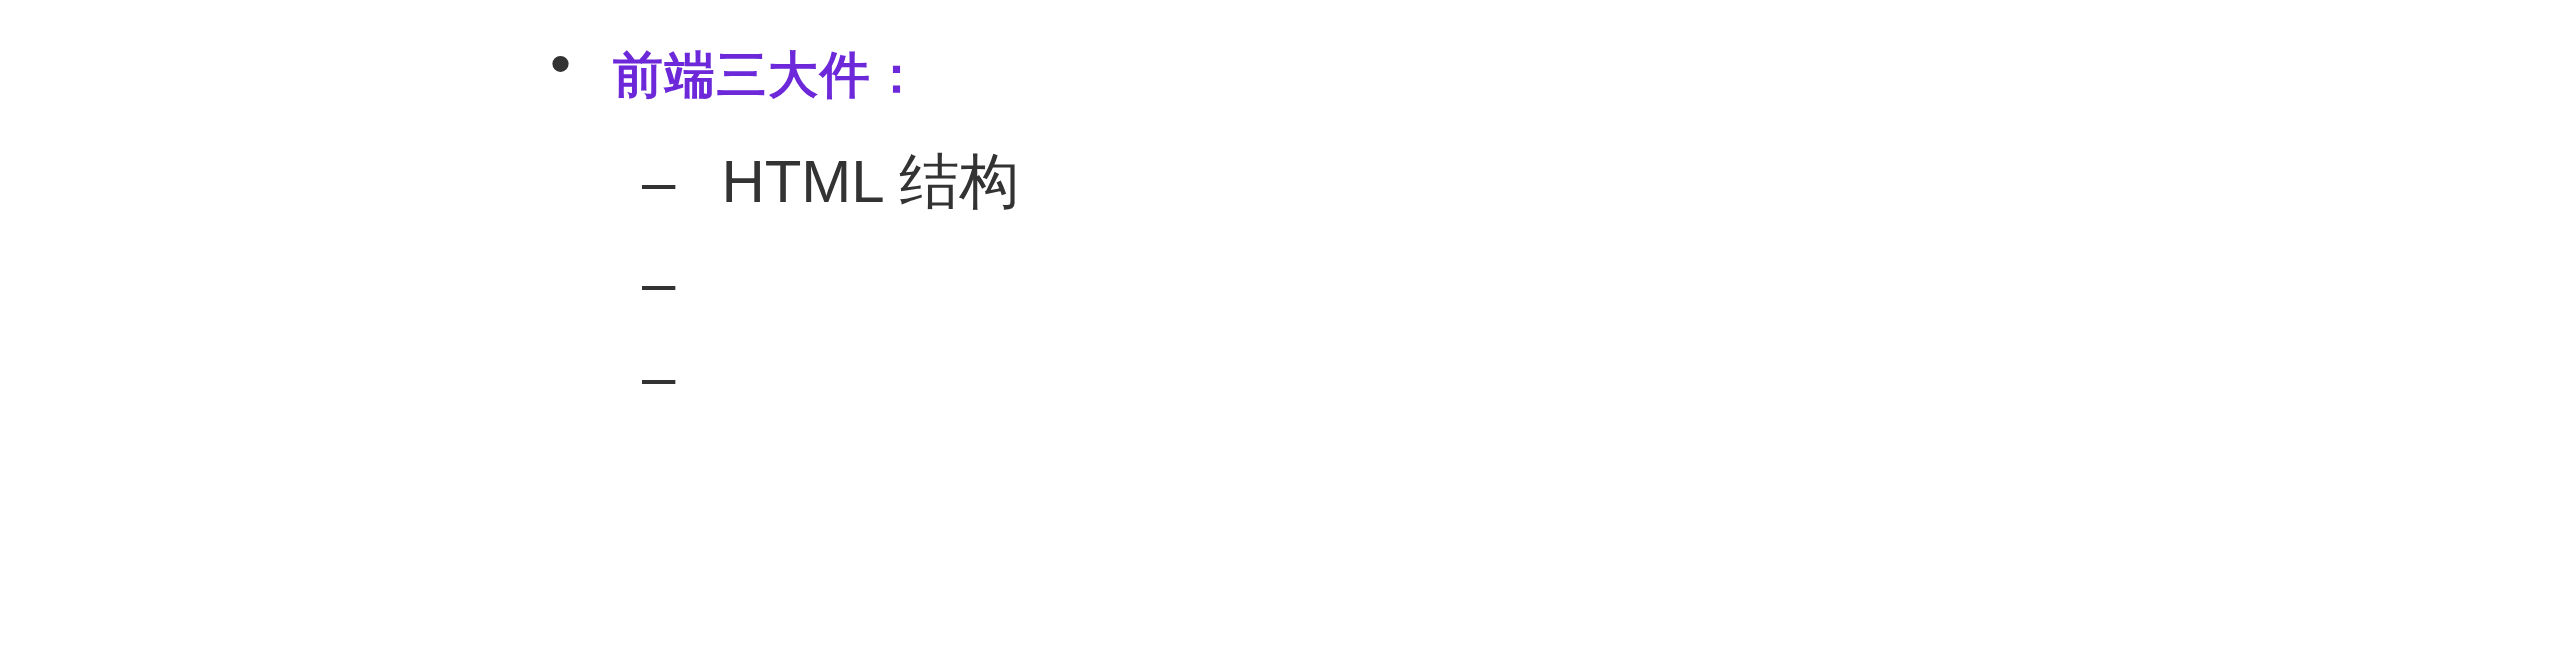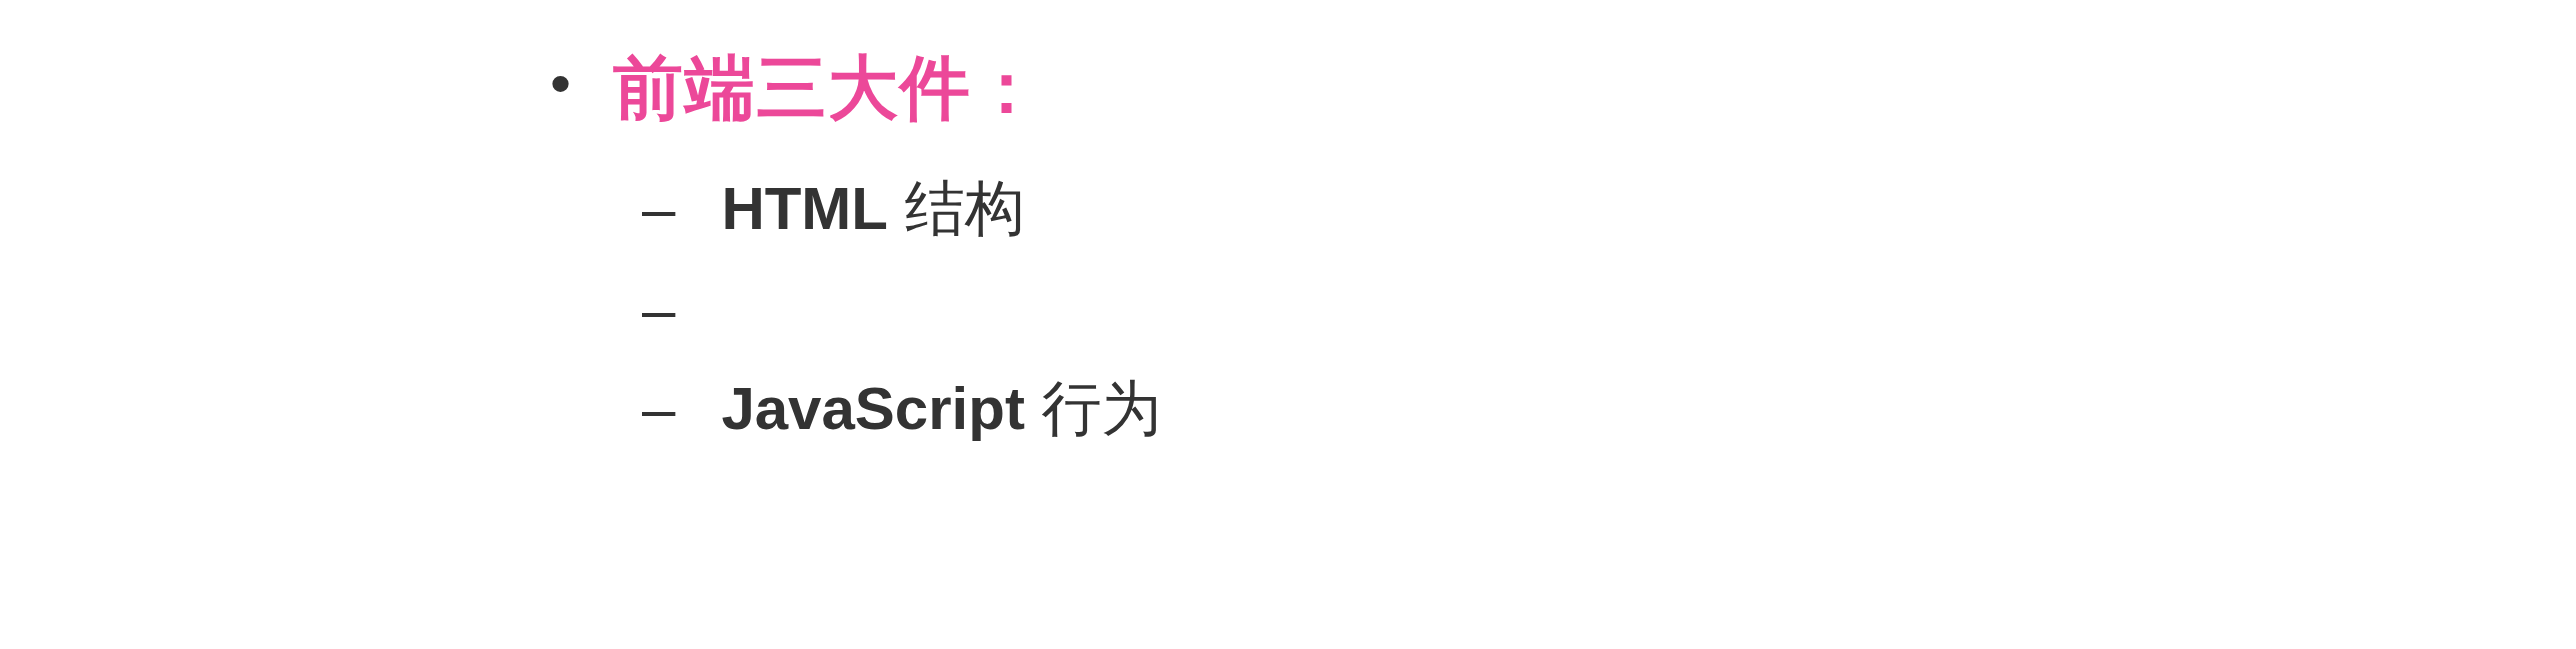--- a/index.html
+++ b/index.html
@@ -27,23 +27,23 @@
     }
     .bullet {
       font-size: 60px;
       color: #333333;
       margin-right: 42px;
       line-height: 1;
       position: relative;
       top: -8.3px;
     }
     .main-text {
-      font-size: 70px;
+      font-size: 50px;
       font-weight: 700;
-      color: #ec4899;
+      color: #6d28d9;
       letter-spacing: 1.7px;
     }
     .sub-list {
       margin-left: 92px;
     }
     .sub-item {
       display: flex;
       align-items: baseline;
       margin-bottom: 25px;
     }
@@ -51,21 +51,21 @@
       font-size: 60px;
       color: #333333;
       margin-right: 46px;
       font-weight: 400;
     }
     .sub-text {
       font-size: 60px;
       color: #333333;
     }
     .sub-text .bold {
-      font-weight: 700;
+      font-weight: 400;
     }
     .sub-text .normal {
       font-weight: 400;
       text-align: center;
     }
   </style>
 </head>
 <body>
 
 <div class="content">
@@ -76,17 +76,16 @@
   <div class="sub-list">
     <div class="sub-item">
       <span class="dash">–</span>
       <span class="sub-text"><span class="bold">HTML</span><span class="normal"> 结构</span></span>
     </div>
     <div class="sub-item">
       <span class="dash">–</span>
     </div>
     <div class="sub-item">
       <span class="dash">–</span>
-      <span class="sub-text"><span class="bold">JavaScript</span><span class="normal"> 行为</span></span>
     </div>
   </div>
 </div>
 
 
 </body></html>

